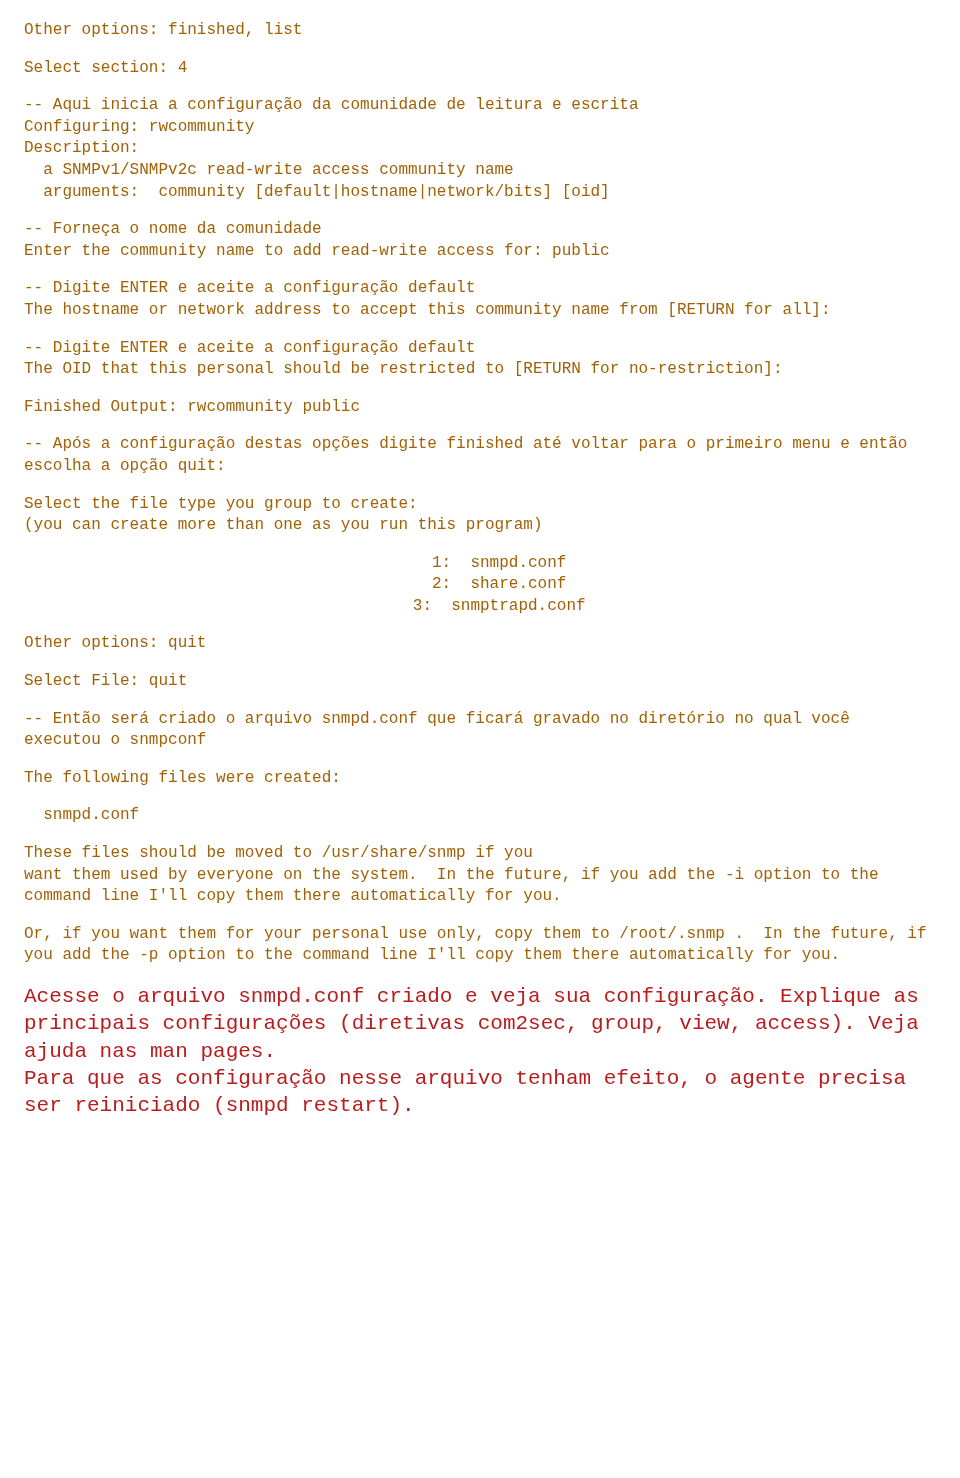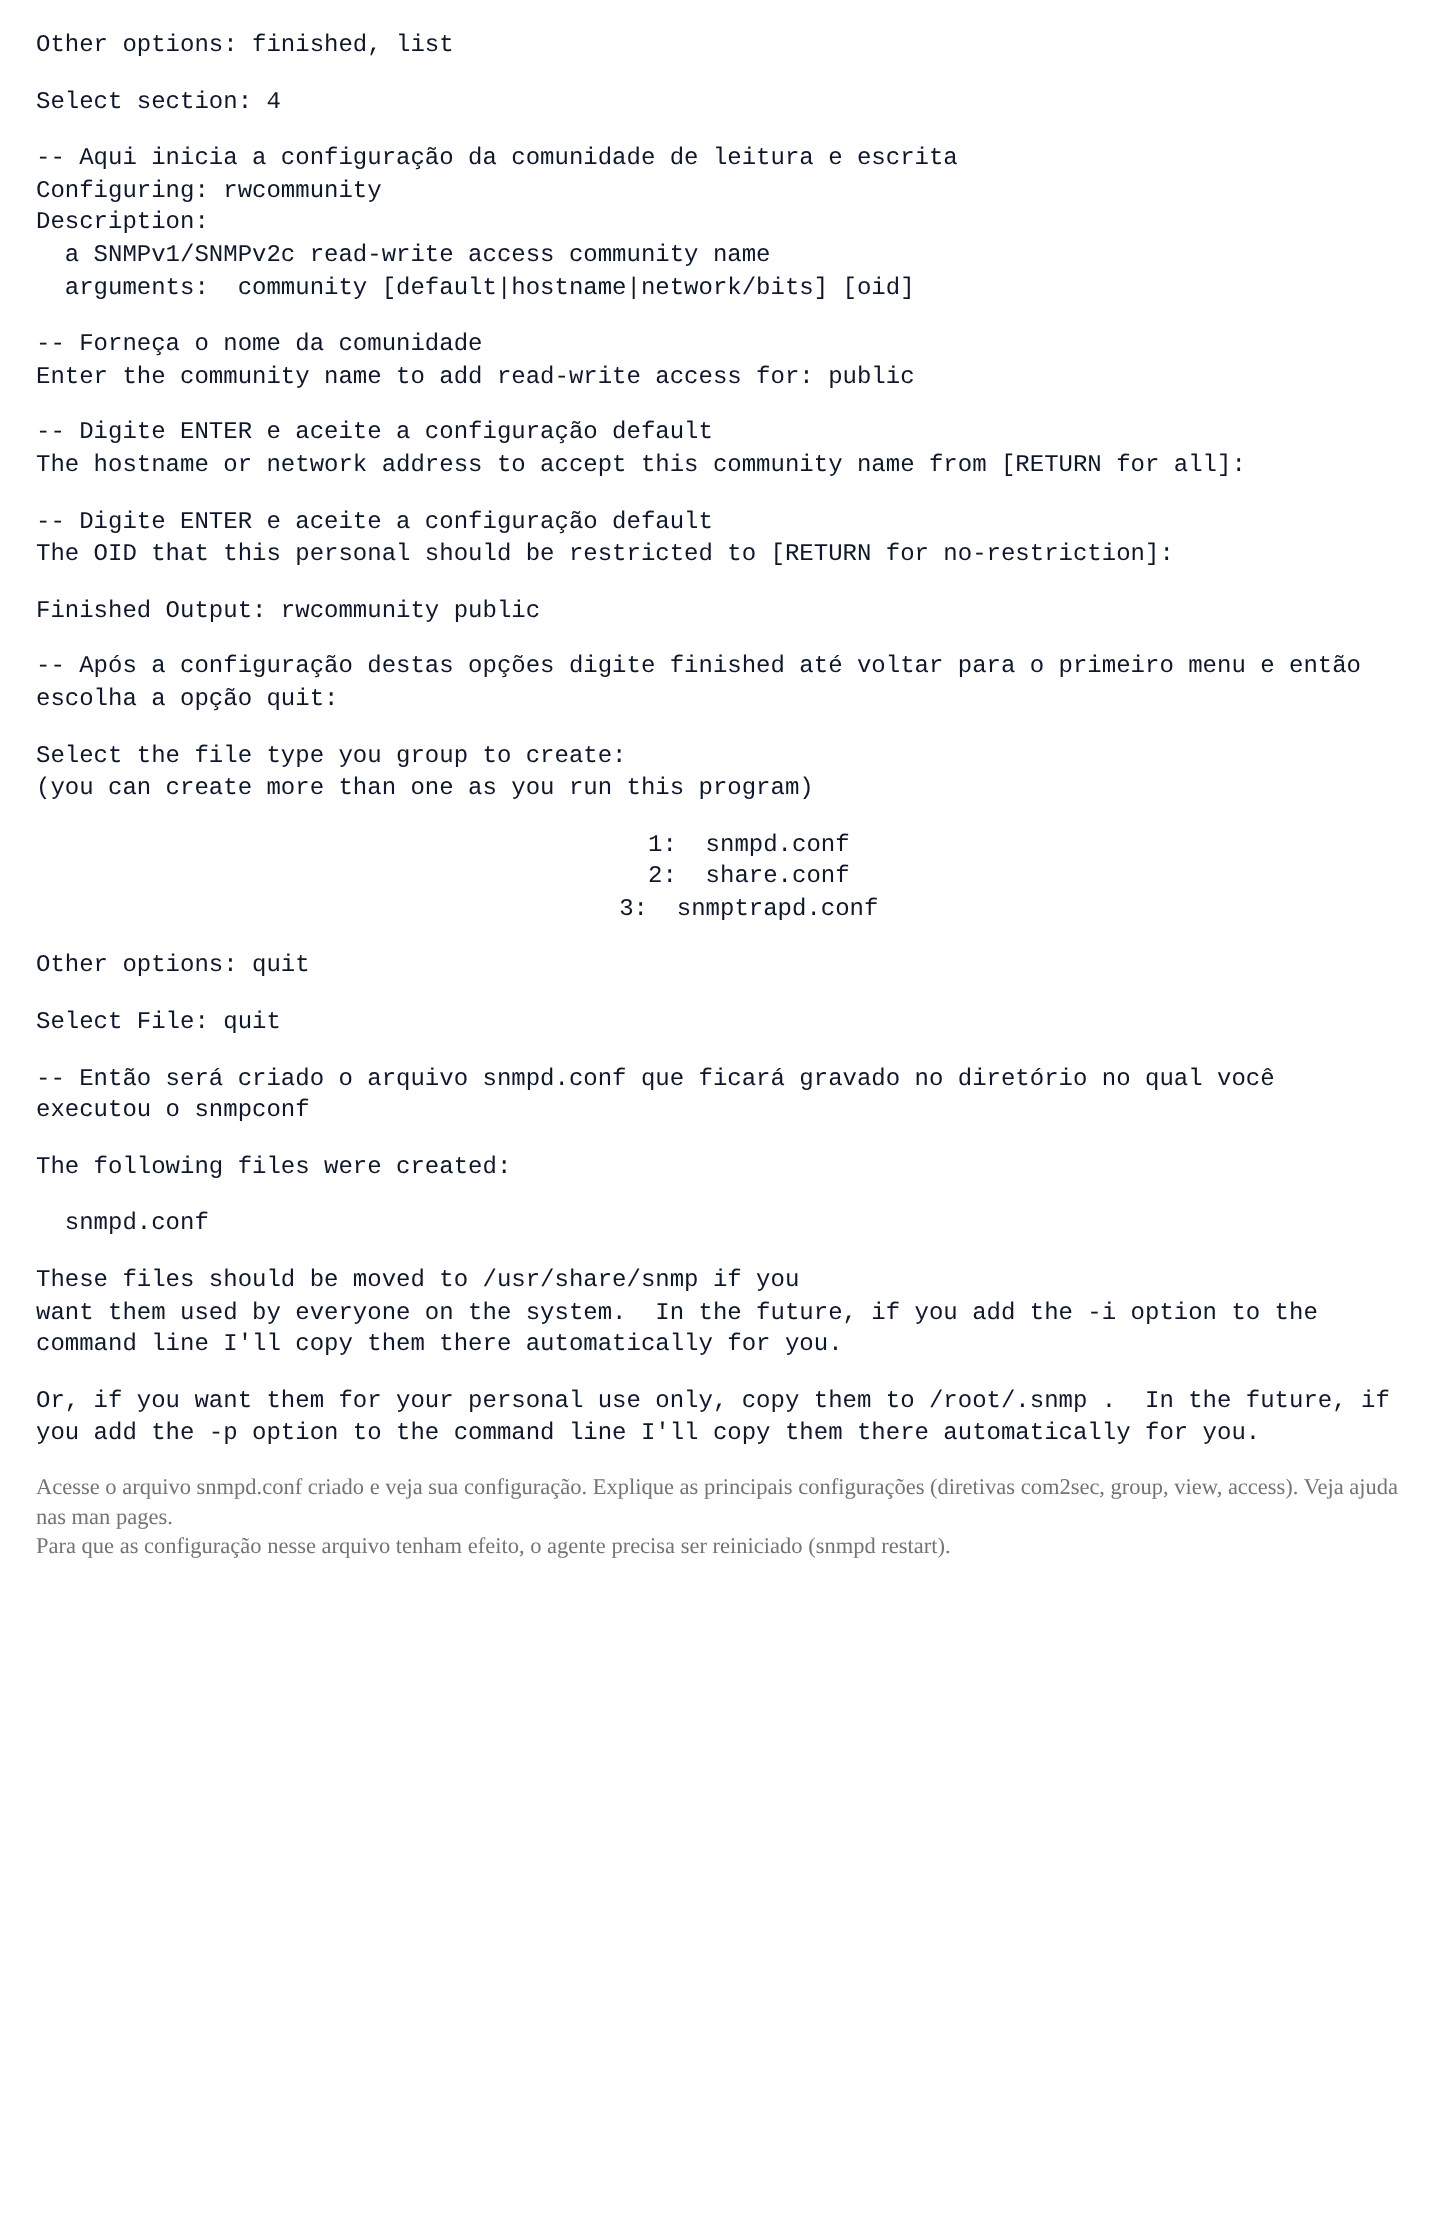--- a/index.html
+++ b/index.html
@@ -6,28 +6,28 @@
     margin: 0;
     padding: 20px 24px;
     font-family: "Courier New", Courier, monospace;
     font-size: 16px;
     line-height: 1.35;
     color: #000;
     background: #fff;
     width: 960px;
     box-sizing: border-box;
   }
-  .red { color: #0f172a; }
+  .red { color: #a16207; }
   .mono { font-family: "Courier New", Courier, monospace; white-space: pre-wrap; }
   .serif {
-    font-family: Liberation Serif, serif;
-    font-size: 15px;
+    font-family: Liberation Mono, monospace;
+    font-size: 21px;
     line-height: 1.3;
     white-space: normal;
-    color: #737373;
+    color: #b91c1c;
   }
   .block { margin: 0; }
   .gap { height: 16px; }
   .indent1 { padding-left: 2ch; }
   .indent2 { padding-left: 4ch; text-align: center; }
 </style>
 </head>
 <body>
 
 <div class="mono red block">Other options: finished, list</div>

